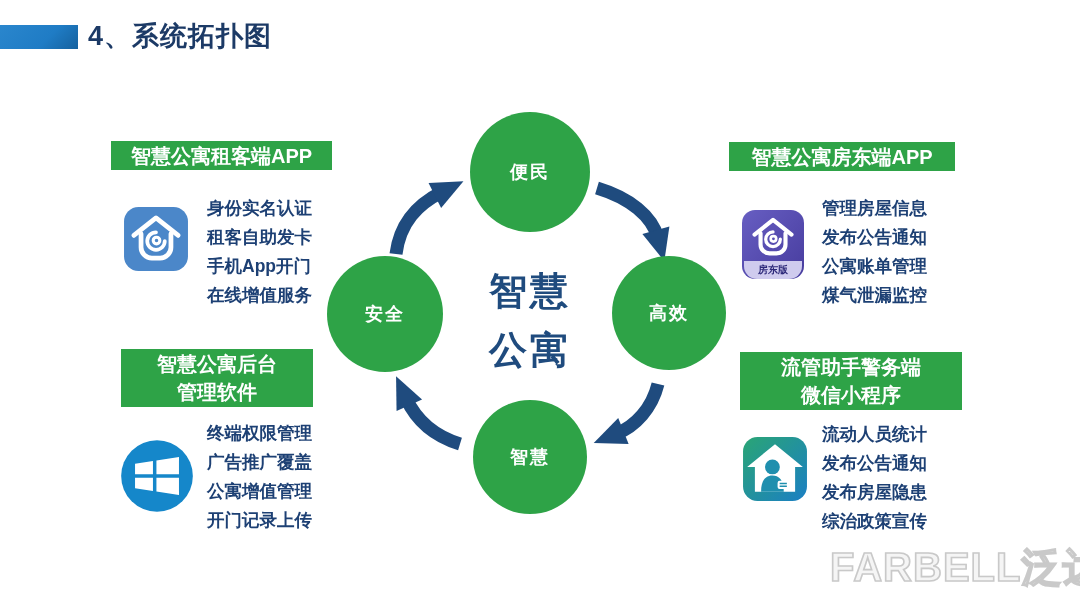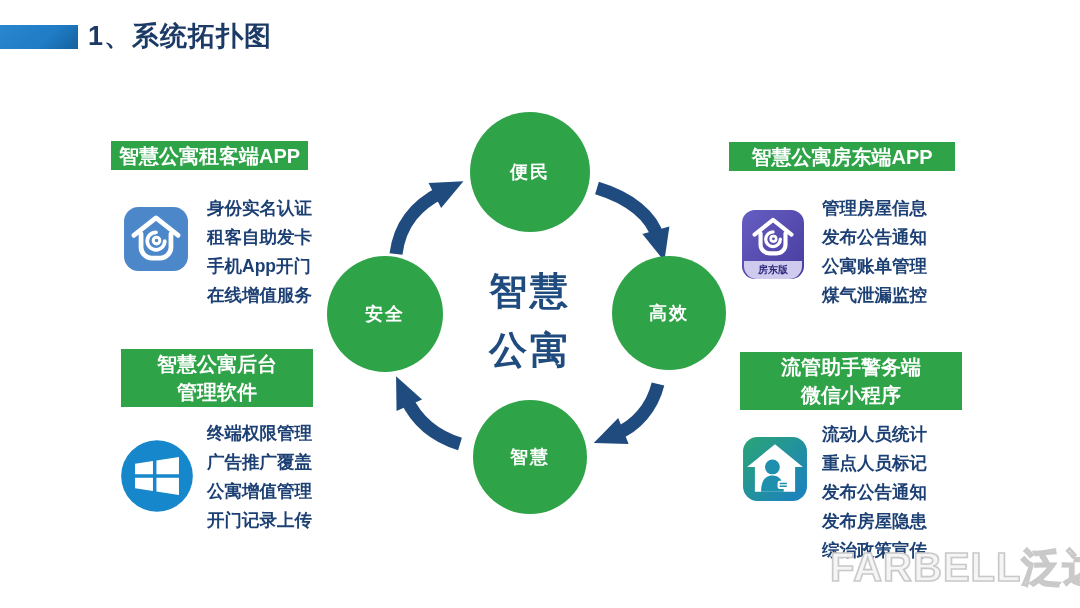--- a/index.html
+++ b/index.html
@@ -29,24 +29,24 @@
              align-items:center;z-index:5;}
   .wm-text{font-size:40px;font-weight:bold;color:#f5f5f5;-webkit-text-stroke:1.6px #c9c9c9;
            text-shadow:0 0 1px #cccccc;letter-spacing:1px;white-space:nowrap;}
 </style>
 </head>
 <body>
 
 <div class="slide">
 
   <div class="accent-bar"></div>
-  <h1 class="slide-title">1、系统拓扑图</h1>
+  <h1 class="slide-title">4、系统拓扑图</h1>
 
   <section>
-    <div class="phead" style="left:111px;top:141px;width:197px;height:29px;">智慧公寓租客端APP</div>
+    <div class="phead" style="left:111px;top:141px;width:221px;height:29px;">智慧公寓租客端APP</div>
     <svg class="abs" style="left:123px;top:206px;" width="66" height="66" viewBox="0 0 64 64">
       <rect x="1" y="1" width="62" height="62" rx="14" fill="#4b87c9"></rect>
       <path d="M10.5 28.5 L32 11.5 L53.5 28.5" fill="none" stroke="#ffffff" stroke-width="4.6" stroke-linecap="round" stroke-linejoin="round"></path>
       <path d="M17.5 27 L17.5 40 A10.5 10.5 0 0 0 28 50.5 L36 50.5 A10.5 10.5 0 0 0 46.5 40 L46.5 27" fill="none" stroke="#ffffff" stroke-width="4.6" stroke-linecap="round"></path>
       <path d="M32 25.5 a8.5 8.5 0 1 0 8.5 8.5" fill="none" stroke="#ffffff" stroke-width="3.6" stroke-linecap="round"></path>
       <circle cx="32.5" cy="33.5" r="3.2" fill="none" stroke="#ffffff" stroke-width="3"></circle>
     </svg>
     <div class="flist" style="left:207px;top:194px;">
       <div class="li">身份实名认证</div>
       <div class="li">租客自助发卡</div>
@@ -116,21 +116,20 @@
       </defs>
       <rect x="1" y="1" width="62" height="62" rx="14" fill="url(#gTeal)"></rect>
       <path d="M32 8 L59 30 L51.5 30 L51.5 54 L12.5 54 L12.5 30 L5 30 Z" fill="#ffffff"></path>
       <circle cx="29.5" cy="30" r="7.2" fill="#1f8fae"></circle>
       <path d="M18.5 54 C18.5 42 23.5 38.2 29.5 38.2 C35.5 38.2 40.5 42 40.5 54 Z" fill="#1f8fae"></path>
       <rect x="34.5" y="43.5" width="11" height="8" rx="2" fill="#ffffff"></rect>
       <path d="M36.5 46 h7 M36.5 48.8 h7" stroke="#1f8fae" stroke-width="1.4"></path>
     </svg>
     <div class="flist" style="left:822px;top:420px;">
       <div class="li">流动人员统计</div>
-      <div class="li">重点人员标记</div>
       <div class="li">发布公告通知</div>
       <div class="li">发布房屋隐患</div>
       <div class="li">综治政策宣传</div>
     </div>
   </section>
 
   <section>
     <svg class="abs" style="left:300px;top:80px;" width="460" height="480" viewBox="300 80 460 480">
       <defs>
         <marker id="ah" markerUnits="userSpaceOnUse" markerWidth="36" markerHeight="32" refX="10" refY="16" orient="auto">

